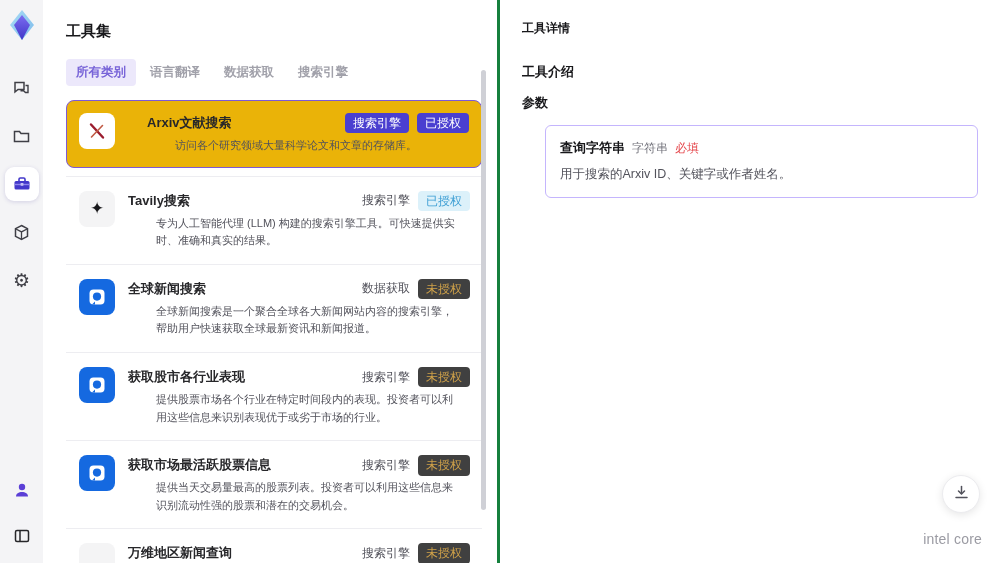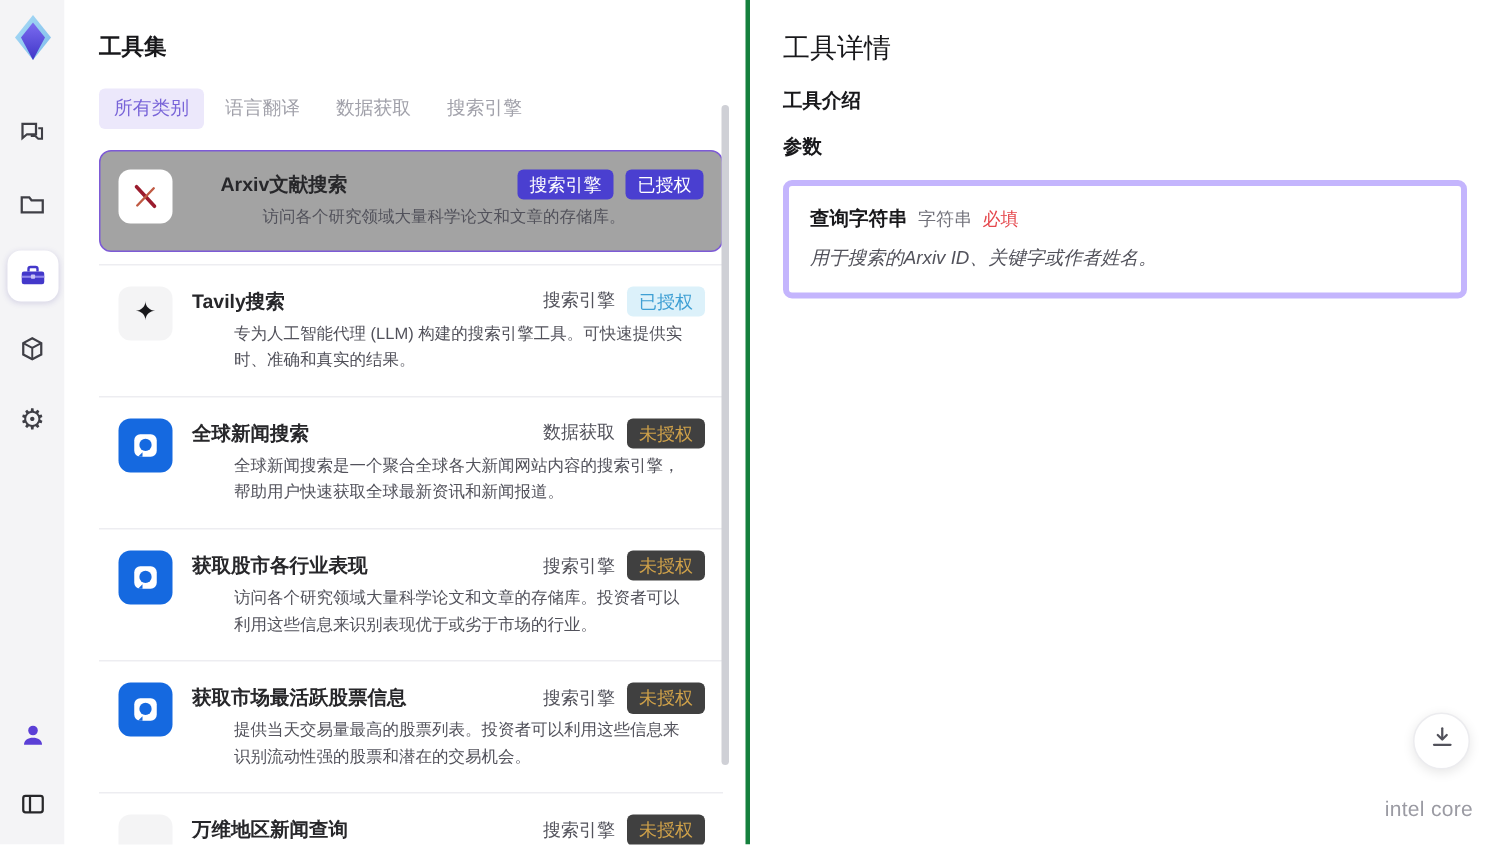--- a/index.html
+++ b/index.html
@@ -14,26 +14,26 @@
   .rail-item { width:34px; height:34px; display:flex; align-items:center; justify-content:center; border-radius:9px; color:#3f3f46; cursor:pointer; }
   .rail-item svg { display:block; }
   .rail-item.active { background:#ffffff; box-shadow:0 1px 4px rgba(60,50,150,.18); }
   .rail-bottom { margin-top:auto; display:flex; flex-direction:column; gap:12px; align-items:center; }
   .gear-glyph { font-family:"DejaVu Sans",sans-serif; font-size:19px; line-height:1; color:#3f3f46; }
 
   
   .list-panel { width:457px; flex:none; border-right:3px solid #15803d; padding:22px 38px 0 23px; position:relative; background:#fff; }
   .panel-title { font-size:15px; font-weight:700; color:#18181b; margin-bottom:18px; }
   .tabs { display:flex; gap:4px; margin-bottom:14px; }
-  .tab { font-size:12.5px; color:#a1a1aa; padding:5px 10px; border-radius:4px; cursor:pointer; white-space:nowrap; }
+  .tab { font-size:12.5px; color:#a1a1aa; padding:5px 10px; border-radius:4px; cursor:pointer; white-space:nowrap;font-weight:bold; }
   .tab.active { background:#ece8fb; color:#7864d8; }
 
   .tool-list { width:416px; }
   .tool-card { display:flex; gap:13px; padding:12px 12px; cursor:pointer; }
-  .tool-card.selected { border:1px solid #7d5ad6; background:#a3a3a3; border-radius:8px; margin-bottom:8px;gap:32px; }
+  .tool-card.selected { border:1px solid #7d5ad6; background:#eab308; border-radius:8px; margin-bottom:8px;gap:32px; }
   .tool-card.row { border-bottom:1px solid #ededf1; padding:14px 12px 14px 13px; }
   .tool-card.row.first { border-top:1px solid #ededf1; margin-top:8px; }
   .tool-icon { width:36px; height:36px; border-radius:8px; flex:none; display:flex; align-items:center; justify-content:center; }
   .tool-icon.white { background:#fff; }
   .tool-icon.gray { background:#f4f4f5; }
   .tool-icon.blue { background:#1569e0; }
   .tavily-star { font-family:"DejaVu Sans",sans-serif; font-size:17px; color:#18181b; line-height:1; }
   .tool-body { flex:1; min-width:0; }
   .tool-head { display:flex; align-items:flex-start; }
   .tool-name { font-size:13px; font-weight:700; color:#27272a; margin-bottom:5px; flex:1; padding-top:1px; }
@@ -42,29 +42,29 @@
   .badge { font-size:12px; padding:3px 8px; border-radius:4px; white-space:nowrap; line-height:1.2; }
   .badge.solid { background:#4a3fd0; color:#ffffff; }
   .badge.auth-ok { background:#dcf1fa; color:#3e9fd4; }
   .badge.auth-no { background:#404040; color:#cfa149; }
   .tool-desc { font-size:11px; color:#52525b; line-height:1.6; max-width:302px;margin-left:28px; }
 
   .scroll-thumb { position:absolute; right:11px; top:70px; width:5px; height:440px; background:#cfd0d6; border-radius:3px; }
 
   
   .detail-panel { flex:1; padding:20px 22px; position:relative; background:#fff; }
-  .detail-title { font-size:18px; font-weight:400; color:#18181b; margin-bottom:14px; }
+  .detail-title { font-size:12px; font-weight:700; color:#18181b; margin-bottom:26px; }
   .section-heading { font-size:13px; font-weight:700; color:#18181b; margin-bottom:13px; }
   .intro-box { border:1px solid #e4e4e8; border-radius:6px; padding:12px 14px; font-size:12.5px; color:#3f3f46; line-height:1.6; margin-bottom:24px; }
-  .param-card { border:4px solid #c4b5fd; border-radius:6px; padding:13px 14px 14px; }
+  .param-card { border:1px solid #c4b5fd; border-radius:6px; padding:13px 14px 14px;margin-left:23px; }
   .param-head { display:flex; align-items:baseline; gap:7px; margin-bottom:9px; }
   .param-name { font-size:13px; font-weight:700; color:#18181b; }
   .param-type { font-size:12px; color:#71717a; }
   .param-required { font-size:12px; color:#e5484d; }
-  .param-desc { font-size:12.5px; color:#52525b;font-style:italic; }
+  .param-desc { font-size:12.5px; color:#52525b; }
 
   
   .download-fab { position:absolute; right:20px; bottom:50px; width:38px; height:38px; border-radius:50%; background:#fff; border:1px solid #ececef; box-shadow:0 2px 8px rgba(0,0,0,.10); display:flex; align-items:center; justify-content:center; cursor:pointer; }
   .brand { position:absolute; right:18px; bottom:16px; font-size:14px; color:#9b9ba3; letter-spacing:.2px; }
 </style>
 </head>
 <body>
 
 <div class="app">
 
@@ -219,21 +219,21 @@
           </svg>
         </div>
         <div class="tool-body">
           <div class="tool-head">
             <div class="tool-name">获取股市各行业表现</div>
             <div class="tool-meta">
               <span class="cat-label">搜索引擎</span>
               <span class="badge auth-no">未授权</span>
             </div>
           </div>
-          <div class="tool-desc">访问各个研究领域大量科学论文和文章的存储库。投资者可以利用这些信息来识别表现优于或劣于市场的行业。</div>
+          <div class="tool-desc">提供股票市场各个行业在特定时间段内的表现。投资者可以利用这些信息来识别表现优于或劣于市场的行业。</div>
         </div>
       </div>
 
       <div class="tool-card row">
         <div class="tool-icon blue">
           <svg width="22" height="22" viewBox="0 0 22 22">
             <rect x="3.5" y="3.5" width="15" height="15" rx="4" fill="#ffffff"></rect>
             <circle cx="11" cy="10.6" r="4.1" fill="#1569e0"></circle>
             <path d="M6 18.5l3-3v3z" fill="#1569e0"></path>
           </svg>

